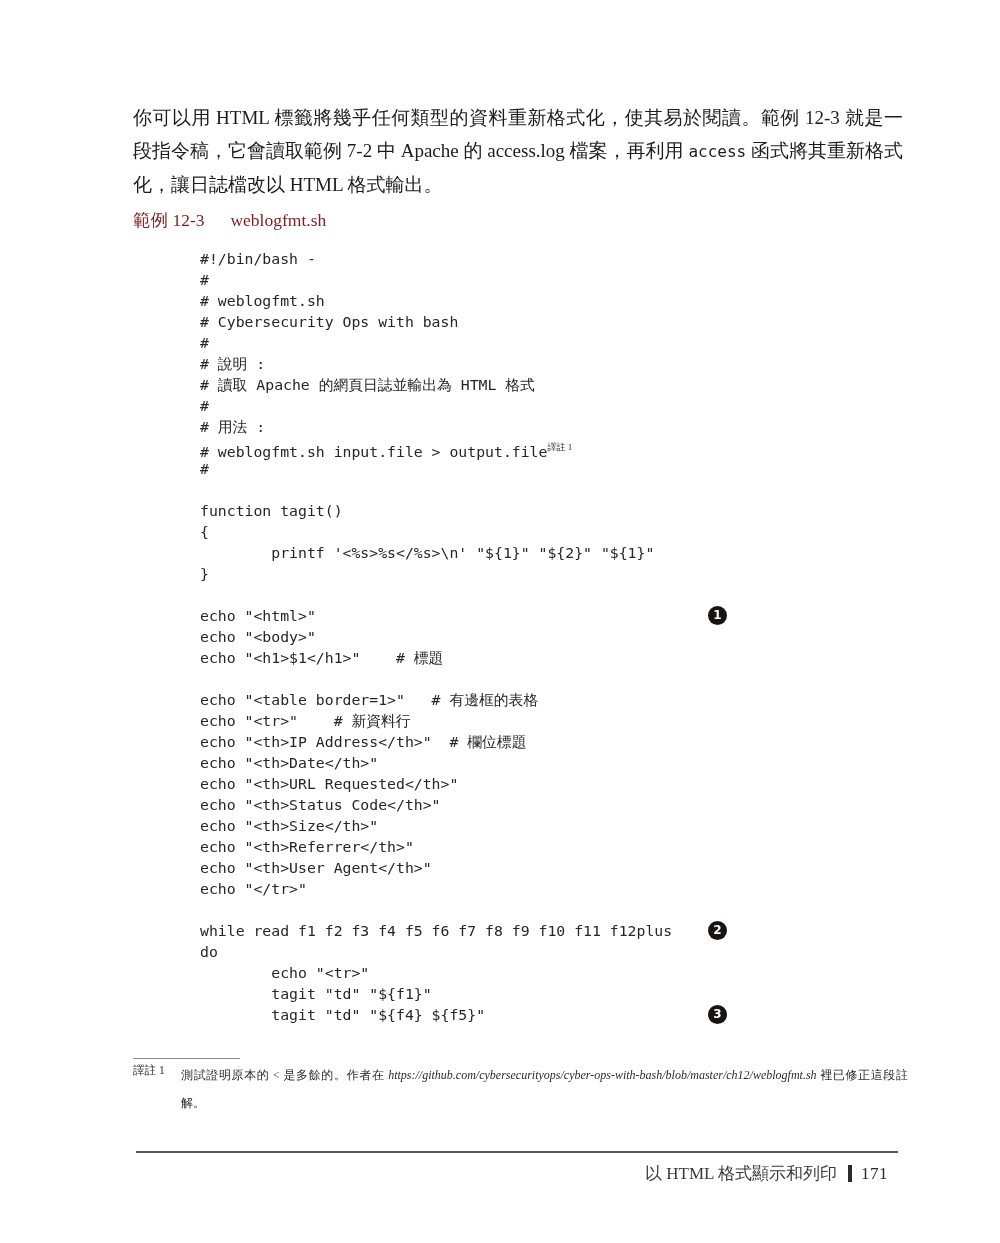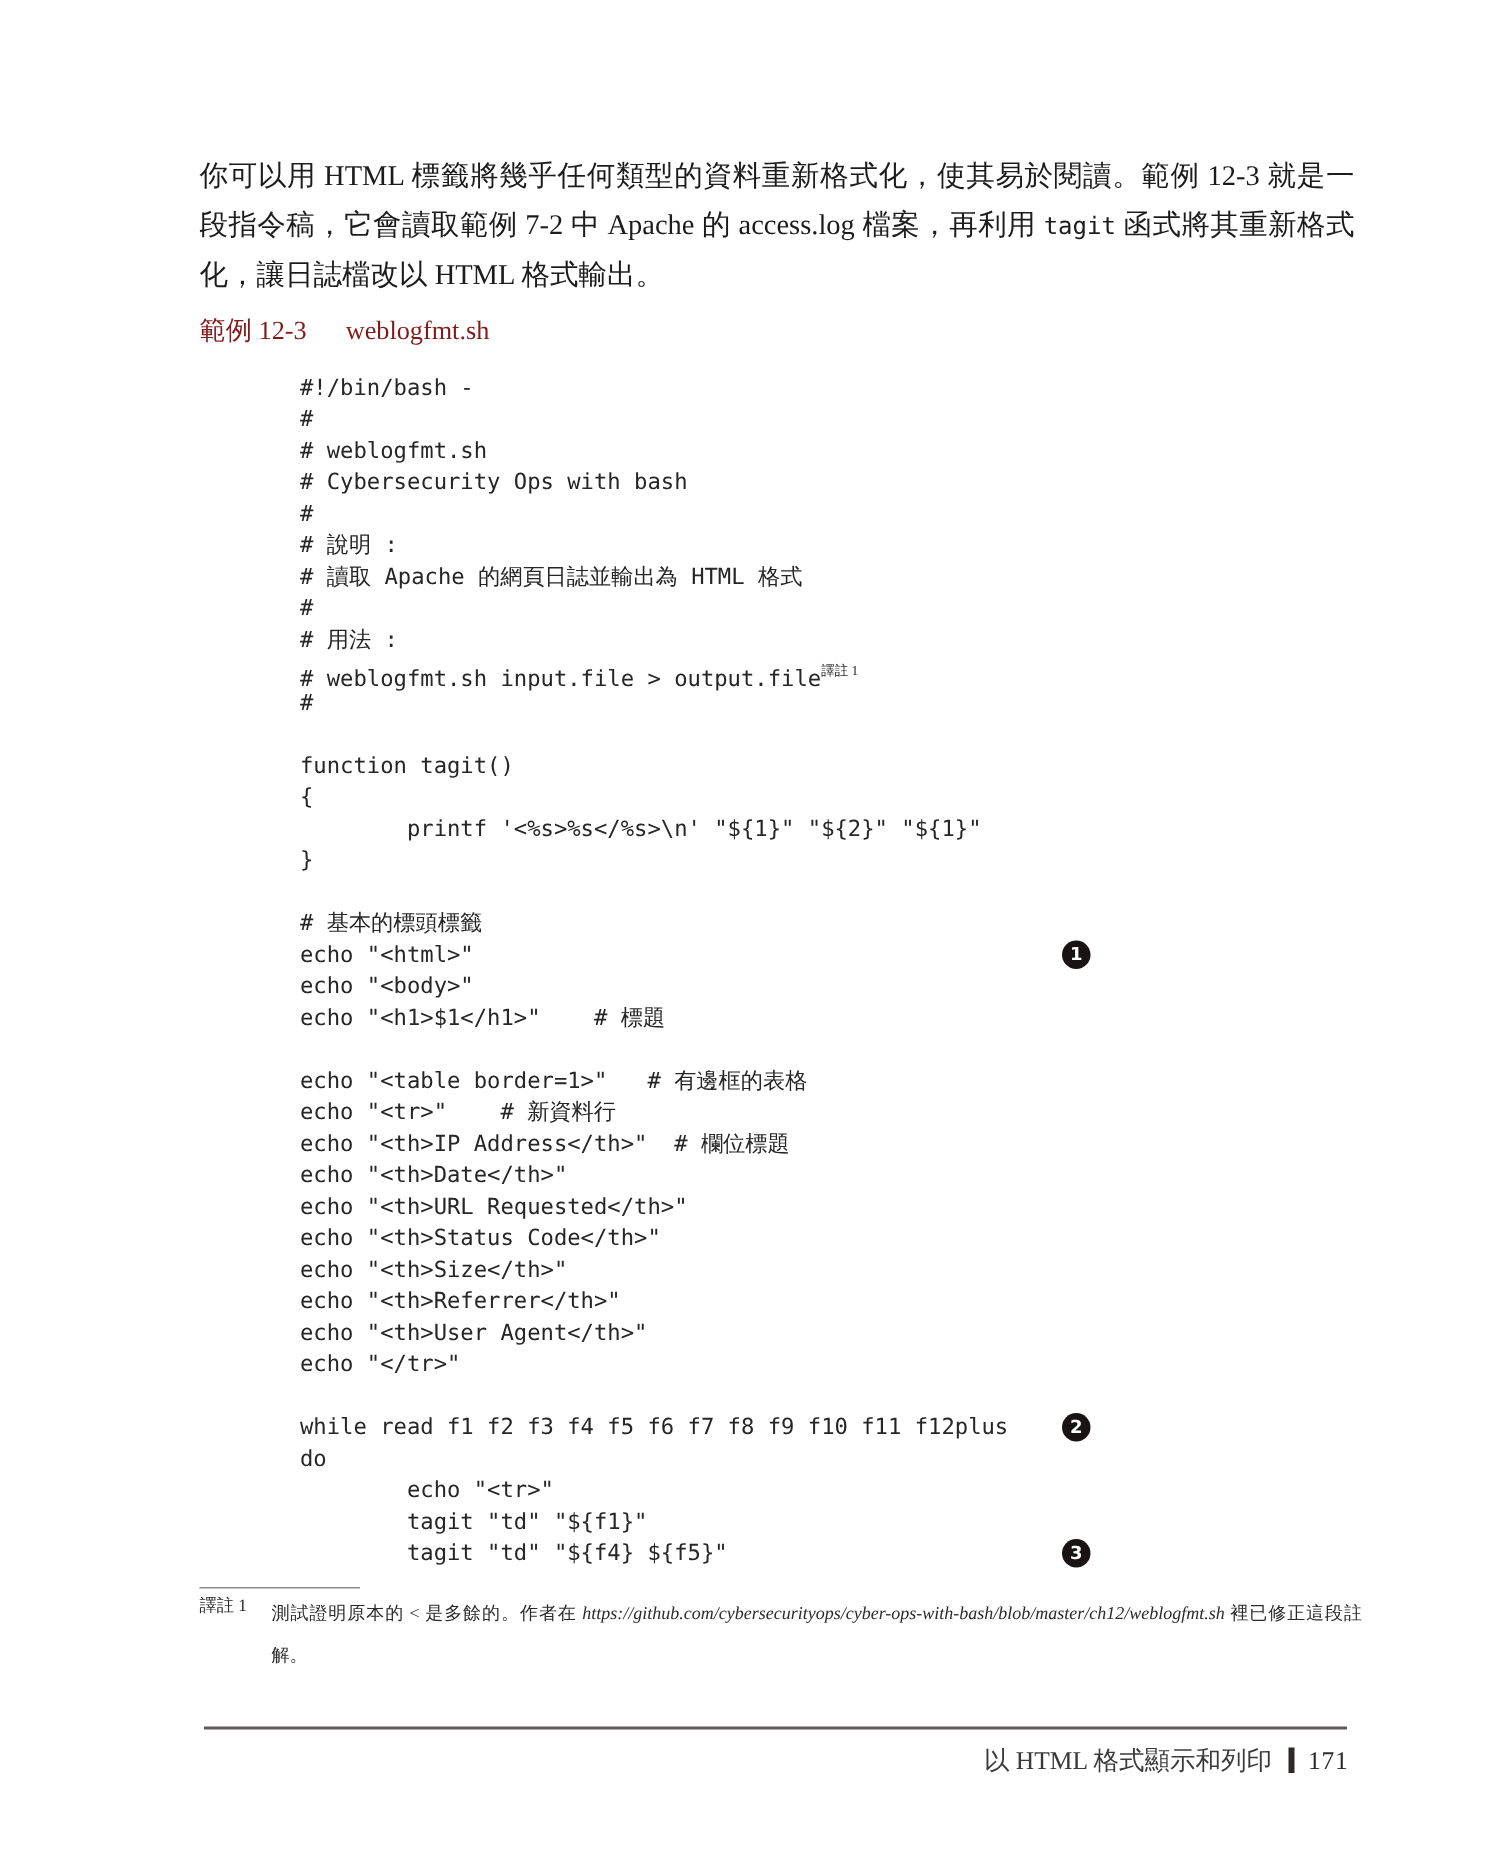--- a/index.html
+++ b/index.html
@@ -108,41 +108,41 @@
   .seg-url { font-style: italic; }
 
   
   .footer-rule {
     position: absolute;
     top: 1151px; left: 136px; width: 762px;
     border-top: 2px solid #5f5a58;
   }
   .footer {
     position: absolute;
-    top: 1160px; left: 134px; width: 765px;
+    top: 1160px; left: 123px; width: 765px;
     text-align: right;
     font-size: 17px;
     color: #3a3a3a;
     line-height: 28px;
   }
   .footer-separator {
     display: inline-block;
     width: 4px; height: 17px;
     background: #2f2a28;
     margin: 0 9px 0 11px;
     vertical-align: -3px;
   }
   .footer-page-number { color: #2b2b2b; letter-spacing: 0.5px; }
 </style>
 </head>
 <body>
 
 <div class="page">
 
-  <p class="intro"><span class="seg-normal">你可以用 HTML 標籤將幾乎任何類型的資料重新格式化，使其易於閱讀。範例 12-3 就是一段指令稿，它會讀取範例 7-2 中 Apache 的 </span><span class="seg-italic">access.log</span><span class="seg-normal"> 檔案，再利用 </span><span class="seg-code">tagit</span><span class="seg-normal"> 函式將其重新格式化，讓日誌檔改以 HTML 格式輸出。</span></p>
+  <p class="intro"><span class="seg-normal">你可以用 HTML 標籤將幾乎任何類型的資料重新格式化，使其易於閱讀。範例 12-3 就是一段指令稿，它會讀取範例 7-2 中 Apache 的 </span><span class="seg-italic">access.log</span><span class="seg-normal"> 檔案，再利用 </span><span class="seg-code">access</span><span class="seg-normal"> 函式將其重新格式化，讓日誌檔改以 HTML 格式輸出。</span></p>
 
   <div class="caption">
     <span class="caption-label">範例 12-3</span><span class="caption-filename">weblogfmt.sh</span>
   </div>
 
   <div class="code-block">
       <div class="code-line"><span class="code-text">#!/bin/bash -</span></div>
       <div class="code-line"><span class="code-text">#</span></div>
       <div class="code-line"><span class="code-text"># weblogfmt.sh</span></div>
       <div class="code-line"><span class="code-text"># Cybersecurity Ops with bash</span></div>
@@ -152,21 +152,20 @@
       <div class="code-line"><span class="code-text">#</span></div>
       <div class="code-line"><span class="code-text"># 用法 :</span></div>
       <div class="code-line"><span class="code-text"># weblogfmt.sh input.file &gt; output.file</span><span class="code-sup">譯註 1</span></div>
       <div class="code-line"><span class="code-text">#</span></div>
       <div class="code-line"><span class="code-text"></span></div>
       <div class="code-line"><span class="code-text">function tagit()</span></div>
       <div class="code-line"><span class="code-text">{</span></div>
       <div class="code-line"><span class="code-text">        printf '&lt;%s&gt;%s&lt;/%s&gt;\n' "${1}" "${2}" "${1}"</span></div>
       <div class="code-line"><span class="code-text">}</span></div>
       <div class="code-line"><span class="code-text"></span></div>
-      <div class="code-line"><span class="code-text"># 基本的標頭標籤</span></div>
       <div class="code-line"><span class="code-text">echo "&lt;html&gt;"</span><span class="callout">1</span></div>
       <div class="code-line"><span class="code-text">echo "&lt;body&gt;"</span></div>
       <div class="code-line"><span class="code-text">echo "&lt;h1&gt;$1&lt;/h1&gt;"    # 標題</span></div>
       <div class="code-line"><span class="code-text"></span></div>
       <div class="code-line"><span class="code-text">echo "&lt;table border=1&gt;"   # 有邊框的表格</span></div>
       <div class="code-line"><span class="code-text">echo "&lt;tr&gt;"    # 新資料行</span></div>
       <div class="code-line"><span class="code-text">echo "&lt;th&gt;IP Address&lt;/th&gt;"  # 欄位標題</span></div>
       <div class="code-line"><span class="code-text">echo "&lt;th&gt;Date&lt;/th&gt;"</span></div>
       <div class="code-line"><span class="code-text">echo "&lt;th&gt;URL Requested&lt;/th&gt;"</span></div>
       <div class="code-line"><span class="code-text">echo "&lt;th&gt;Status Code&lt;/th&gt;"</span></div>

